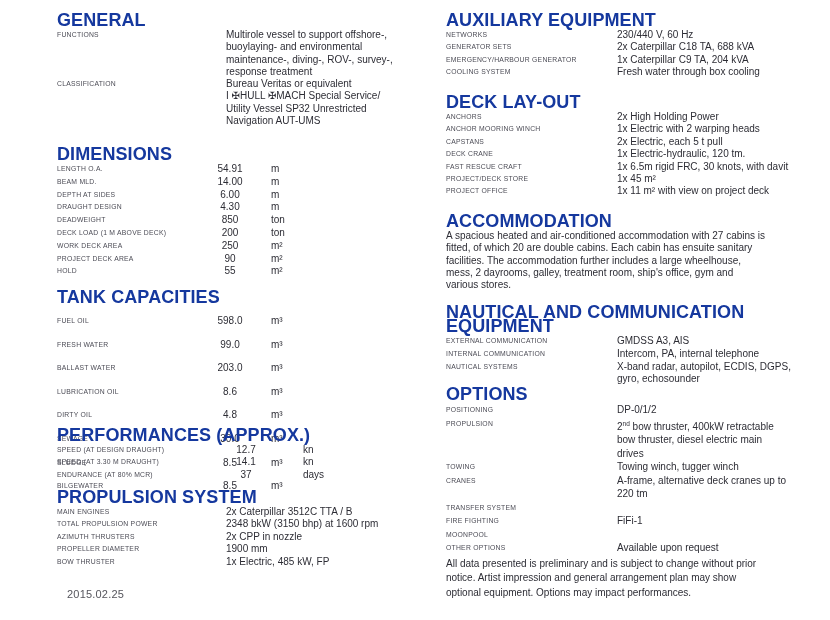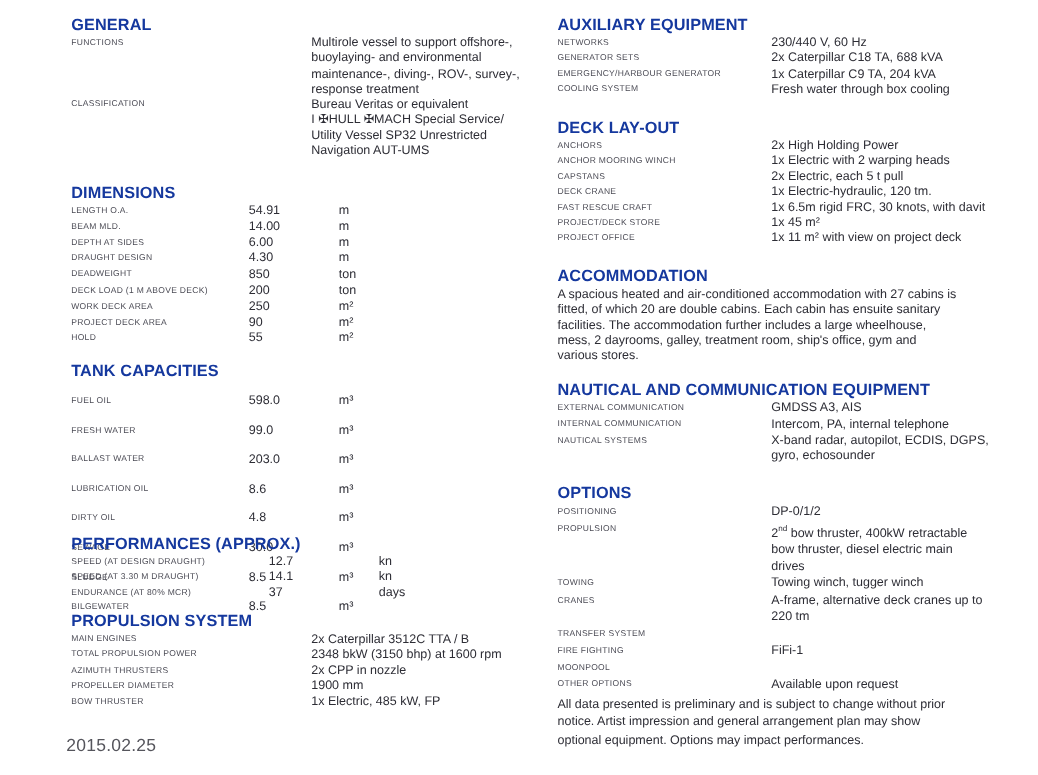--- a/index.html
+++ b/index.html
@@ -20,53 +20,53 @@
   .sec-propulsion{top:490px}
   
   .sec-auxiliary{top:13px}
   .sec-deck{top:95px}
   .sec-accommodation{top:214px}
   .sec-nautical{top:305px}
   .sec-options{top:387px}
   .sec-disclaimer{top:557px}
 
   h2.title{
-    margin:0 0 2px 0;font-size:13px;line-height:14px;font-weight:bold;
+    margin:0 0 2px 0;font-size:18px;line-height:14px;font-weight:bold;
     color:#15389e;letter-spacing:.1px;
   }
   .row{display:grid;align-items:baseline;}
   .col-left .row.kv{grid-template-columns:169px 1fr;}
   .col-right .row.kv{grid-template-columns:171px 1fr;}
   .row.num{grid-template-columns:142px 62px 1fr;}
 
   .label{
     font-size:6.8px;color:#4b4b55;letter-spacing:.25px;line-height:inherit;
     align-self:start;white-space:nowrap;
   }
   .value,.line,.num-val,.unit,.para{font-size:10px;color:#2d2d35;}
-  .num-val{text-align:left;}
+  .num-val{text-align:center;}
   .unit{padding-left:10px;}
   sup.sup{font-size:6.5px;}
 
   
   .row,.line{line-height:12.4px;}
-  .sec-general .row,.sec-general .line{line-height:12.3px;gap:23px;}
+  .sec-general .row,.sec-general .line{line-height:12.3px;}
   .sec-dimensions .row{line-height:12.8px;}
   .sec-tanks .row{line-height:13.6px;margin-top:10px;}
   .sec-performances .row{line-height:12.4px;gap:16px;}
-  .sec-propulsion .row{line-height:12.3px;gap:23px;}
+  .sec-propulsion .row{line-height:12.3px;}
   .sec-auxiliary .row{line-height:11.9px;}
   .sec-deck .row{line-height:12.4px;}
   .sec-accommodation .line{line-height:12.3px;}
   .sec-nautical .row,.sec-nautical .line{line-height:12.8px;}
   .sec-options .row,.sec-options .line{line-height:13.5px;}
   .sec-disclaimer .line{line-height:14.3px;}
 
   .footer-date{
-    position:absolute;left:53px;top:588px;font-size:14px;color:#55555c;letter-spacing:.2px;
+    position:absolute;left:67px;top:588px;font-size:11px;color:#55555c;letter-spacing:.2px;
   }
 </style>
 </head>
 <body>
 
 <div class="page">
   <div class="col col-left">
       <section class="section sec-general">
         <h2 class="title">GENERAL</h2>
         <div class="row kv">

